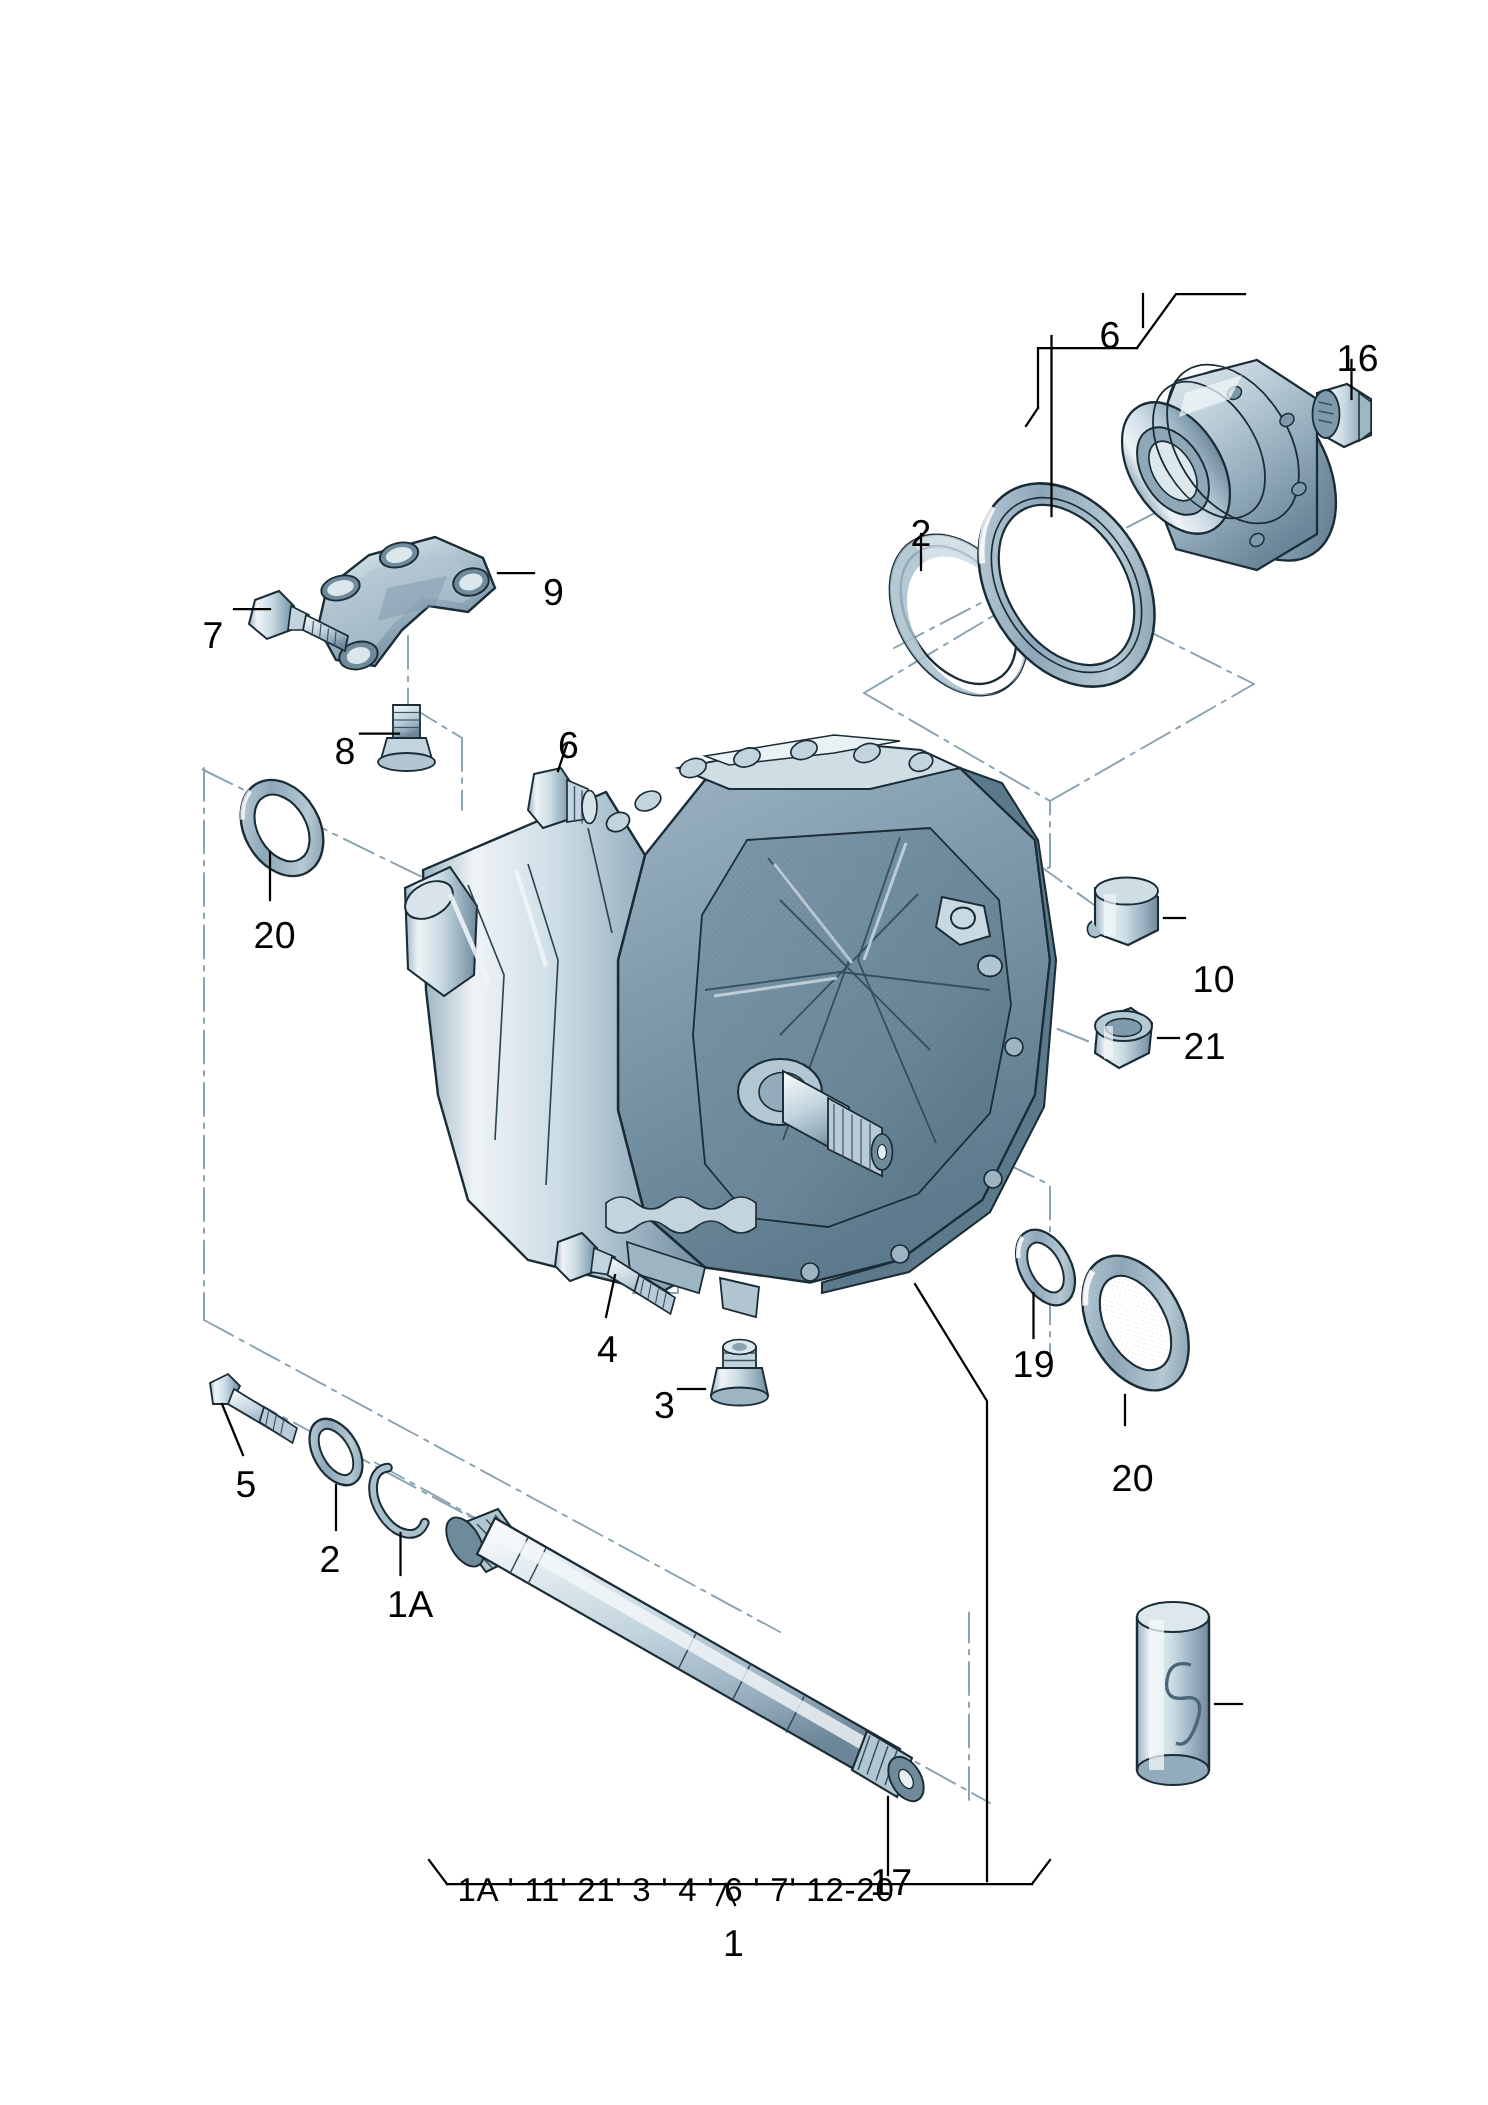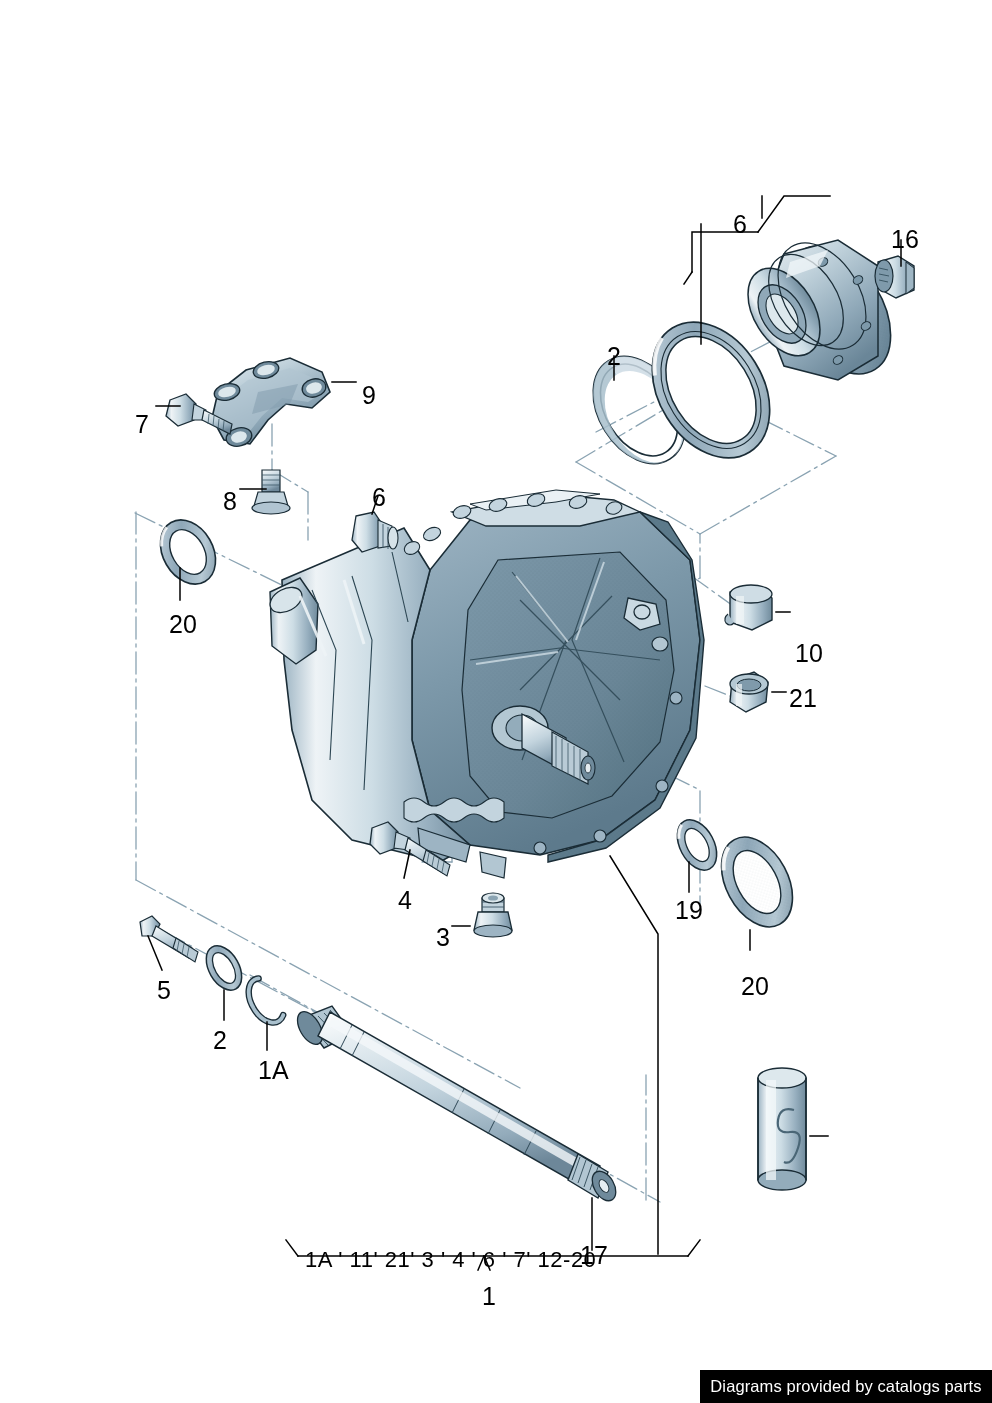--- a/index.html
+++ b/index.html
@@ -545,15 +545,14 @@
   <div class="callout" style="left:741px; top:955px;margin-top:19px;">20</div>
   <div class="callout" style="left:157px; top:978px;">5</div>
   <div class="callout" style="left:213px; top:1028px;">2</div>
   <div class="callout" style="left:258px; top:1058px;">1A</div>
   <div class="callout" style="left:833px; top:1122px;"></div>
   <div class="callout" style="left:580px; top:1243px;">17</div>
 
   <div class="assembly-label" style="left:305px; top:1247px;">1A ' 11' 21' 3 ' 4 ' 6 ' 7' 12-20</div>
   <div class="callout" style="left:482px; top:1284px;">1</div>
 
-  <div id="watermark">Diagrams provided by catalogs parts</div>
 
 </div>
 
 </body></html>

